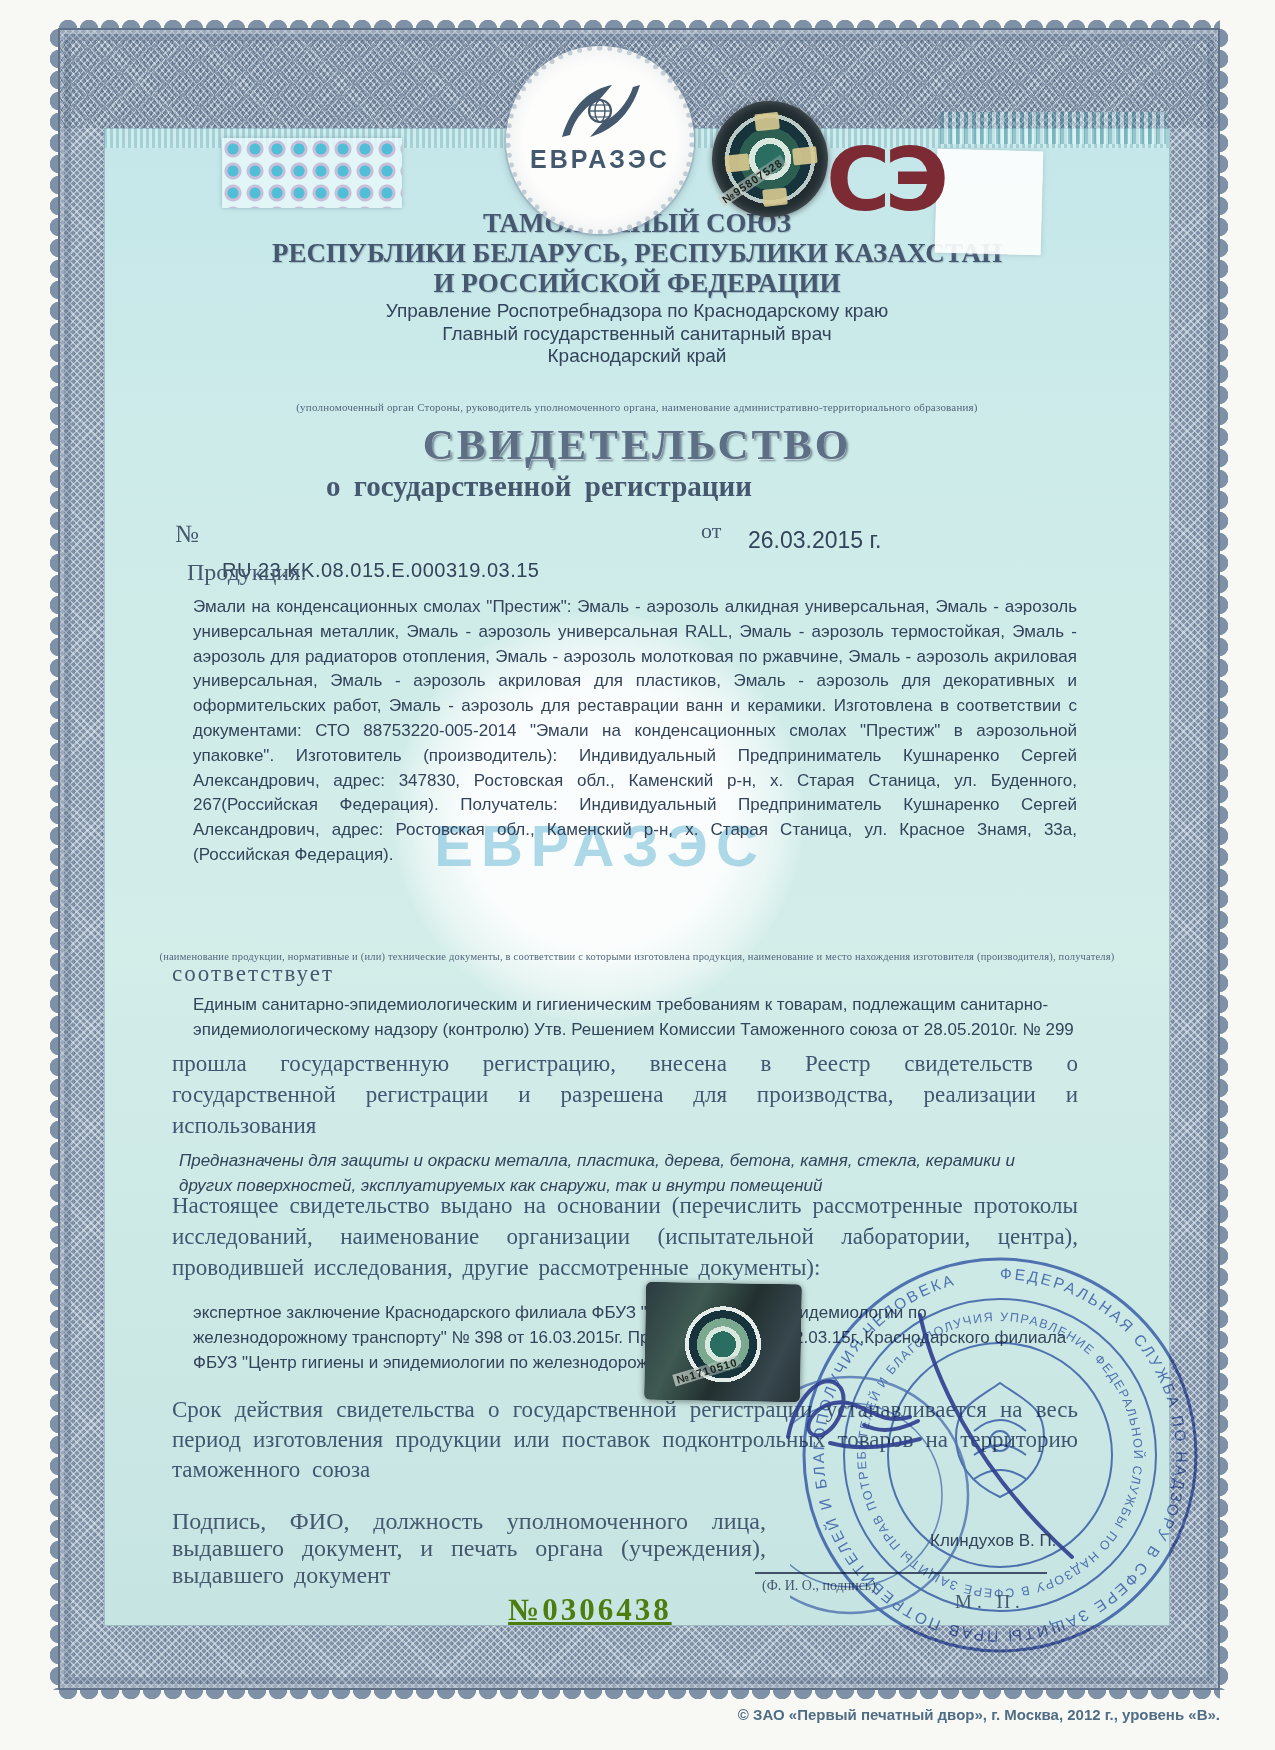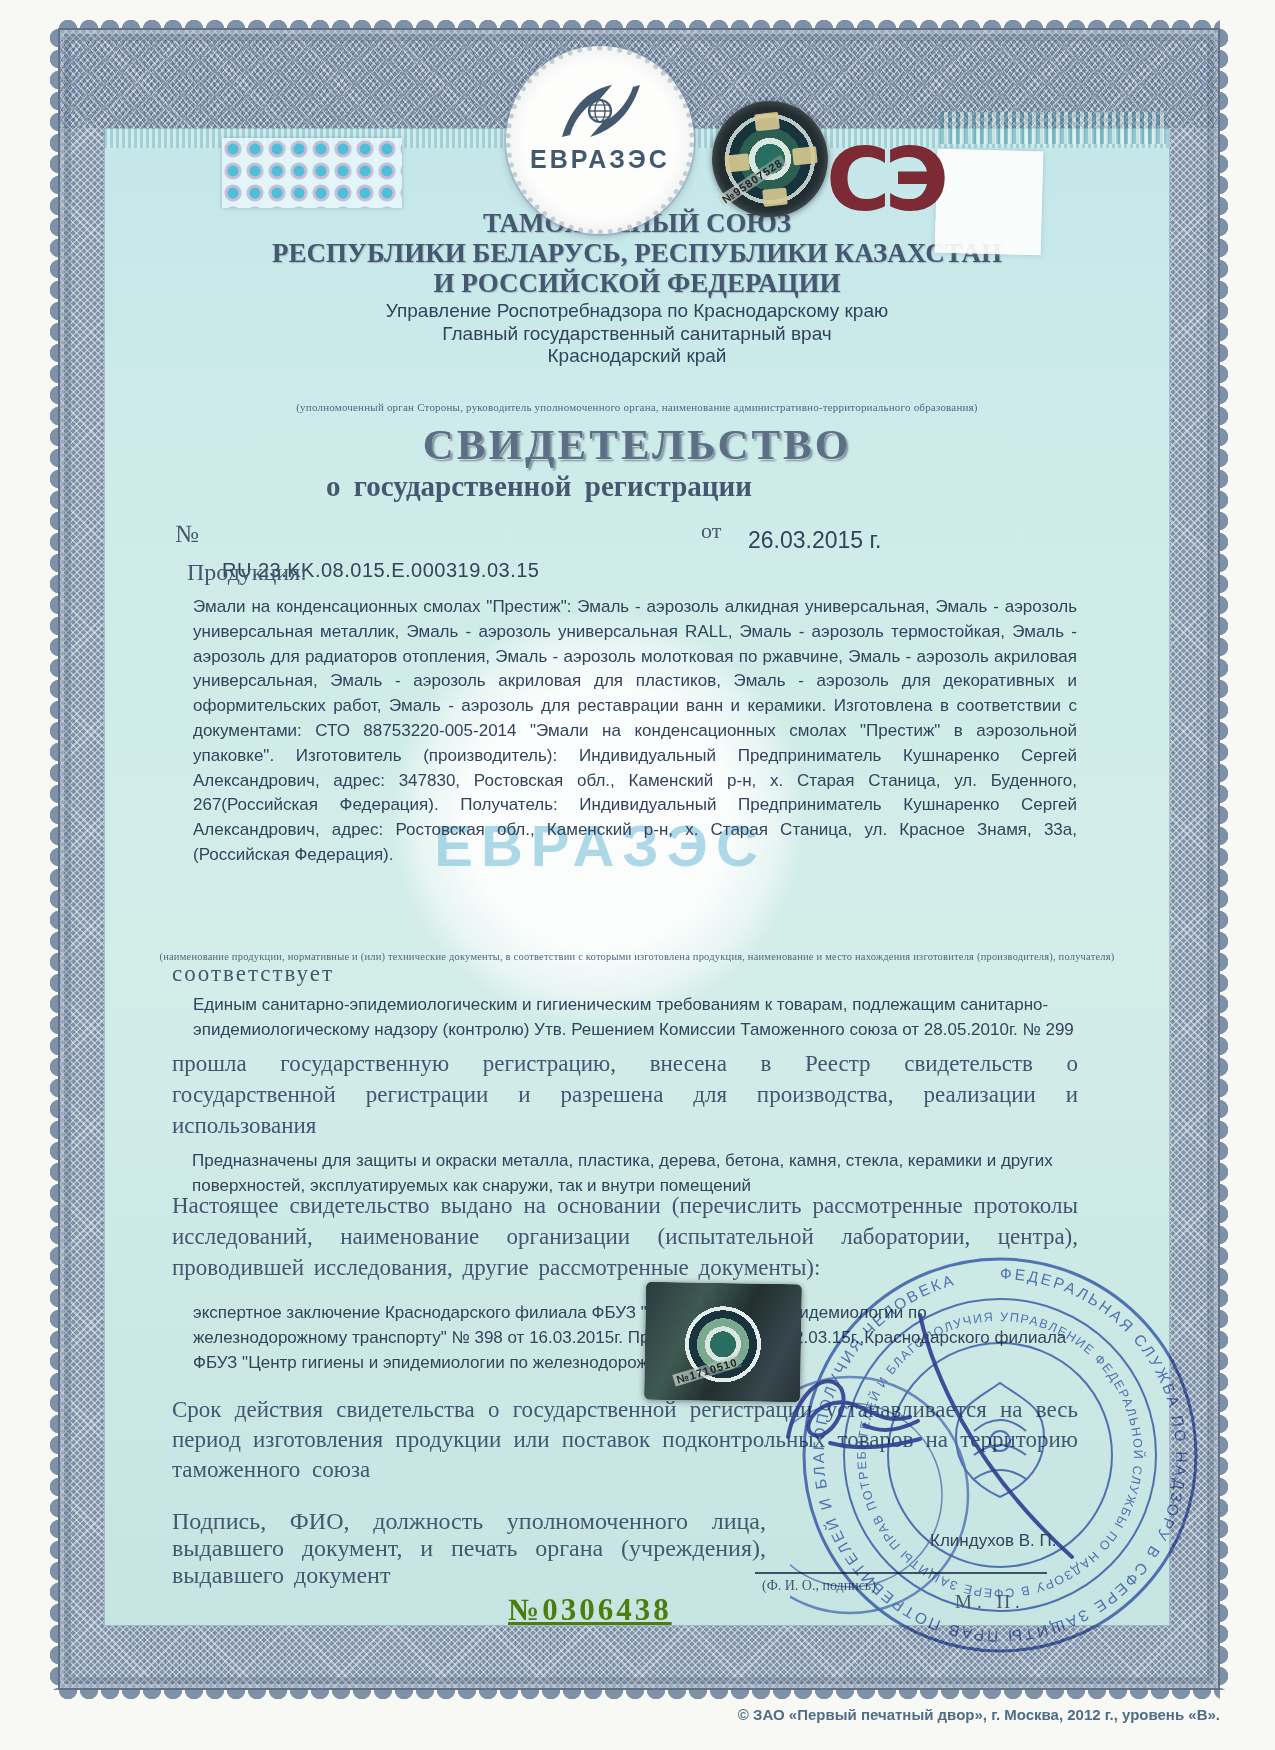--- a/index.html
+++ b/index.html
@@ -127,21 +127,21 @@
   .reg-date { left:748px; top:527px; font-size:23px; }
 
   .prod-lbl { left:172px; top:559px; font-size:24px;margin-left:15px; }
   .prod-txt { left:193px; top:595px; width:884px; font-size:17px; line-height:24.8px; text-align:justify; }
   .cap2 { left:104px; width:1066px; top:941px; text-align:center; font-size:10.5px; }
 
   .comp-lead { left:172px; top:961px; font-size:23px; letter-spacing:2px; }
   .comp-txt  { left:193px; top:992px; width:900px; font-size:17px; line-height:25px; }
 
   .reg-stmt { left:172px; top:1048px; width:906px; font-size:23px; line-height:31px; text-align:justify; word-spacing:8px; color:#415671; }
-  .purpose  { left:192px; top:1148px; width:880px; font-size:17px; line-height:25px; }
+  .purpose  { left:179px; top:1148px; width:880px; font-size:17px; line-height:25px;font-style:italic; }
 
   .basis-txt { left:172px; top:1190px; width:906px; font-size:23px; line-height:31px; text-align:justify; word-spacing:4px; color:#415671; }
   .basis-docs{ left:193px; top:1300px; width:876px; font-size:17px; line-height:25px; }
 
   .validity { left:172px; top:1395px; width:906px; font-size:23px; line-height:30px; text-align:justify; word-spacing:6px; color:#415671; }
 
   .sig-note { left:172px; top:1508px; width:594px; font-size:24px; line-height:27px; text-align:justify; word-spacing:4px; }
   .signee   { left:930px; top:1531px; font-size:17px; z-index:5; }
   .sig-line { position:absolute; left:755px; top:1572px; width:292px; border-top:2px solid #3f5068; z-index:2; }
   .sig-cap  { left:762px; top:1578px; font-size:14px; }

